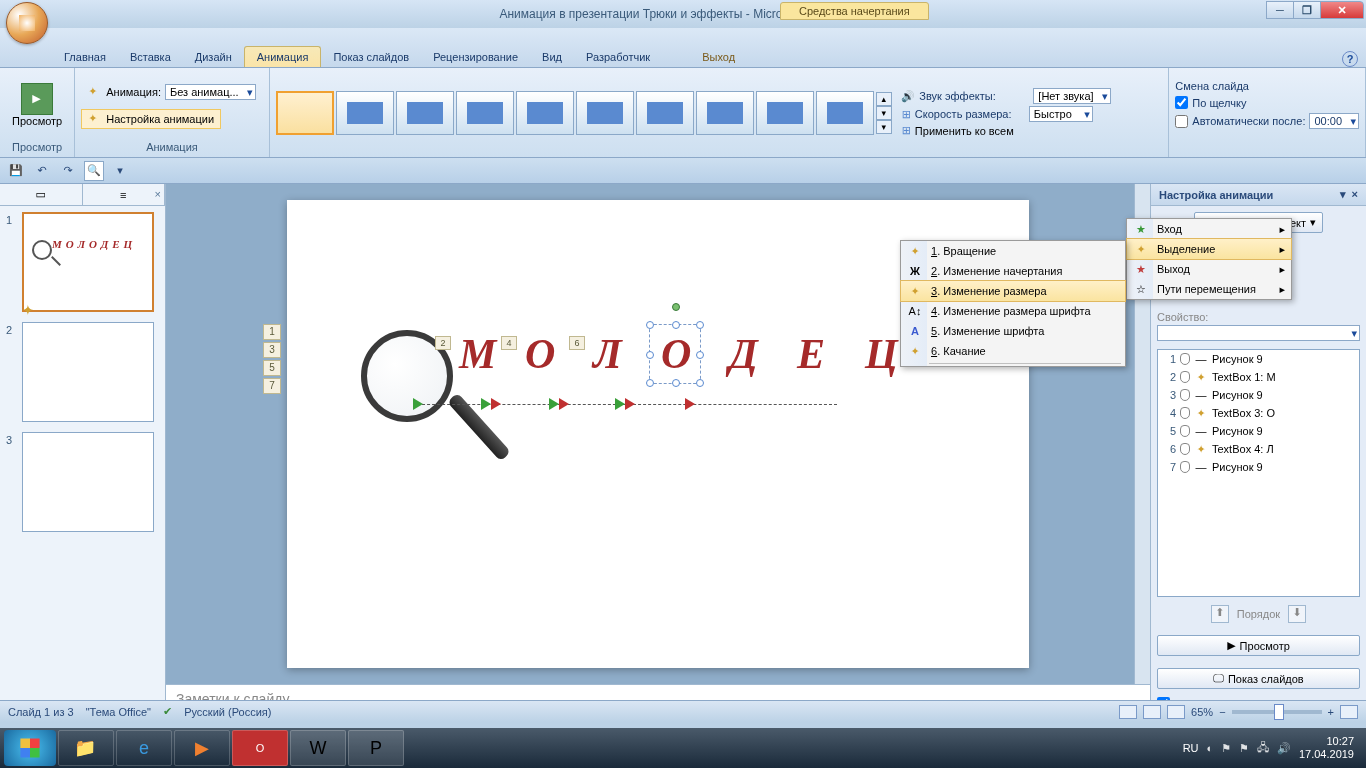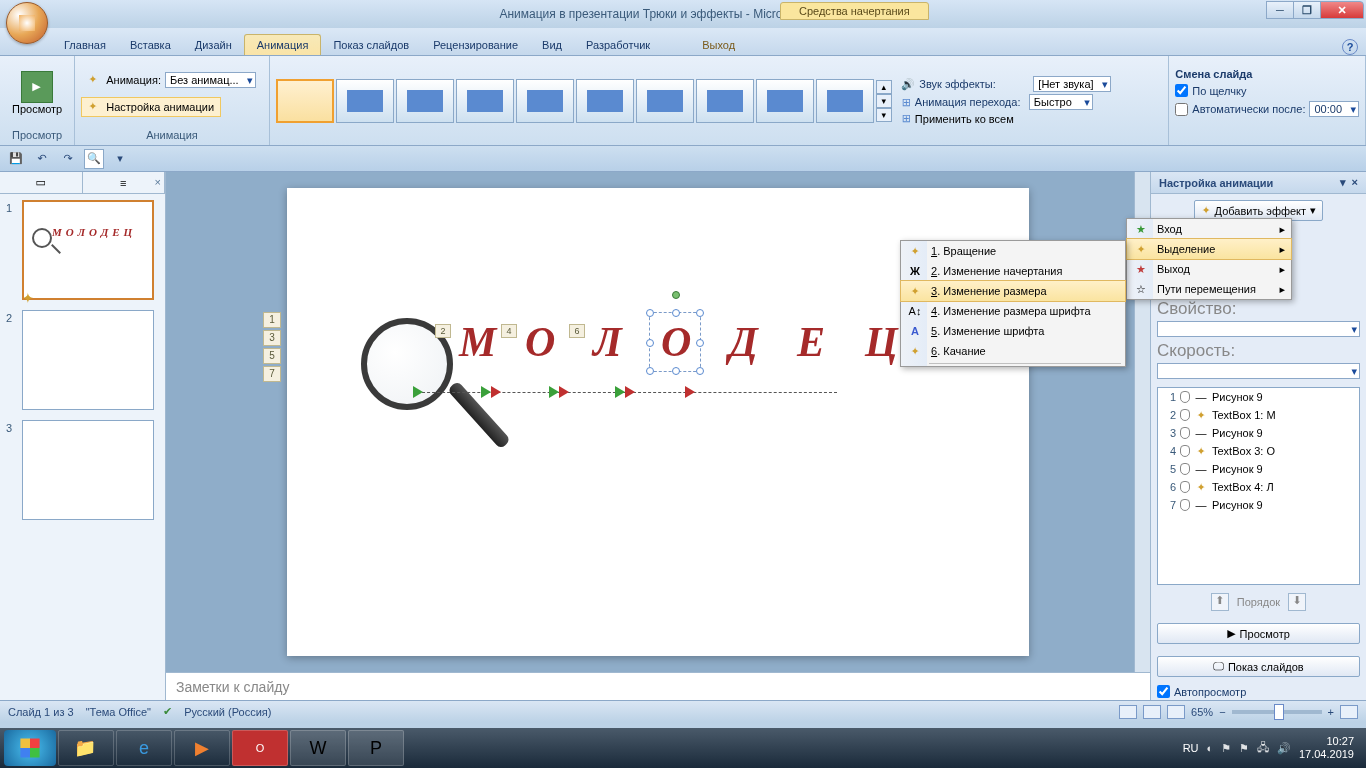--- a/index.html
+++ b/index.html
@@ -5,21 +5,21 @@
 *{margin:0;padding:0;box-sizing:border-box;font-family:"Segoe UI",Tahoma,sans-serif;font-size:11px;user-select:none}
 body{width:1366px;height:768px;background:#bcd2e6;overflow:hidden;position:relative}
 .titlebar{height:28px;background:linear-gradient(#d6e5f5,#bcd2e6);display:flex;align-items:center;position:relative}
 .office-btn{width:42px;height:42px;background:radial-gradient(circle at 30% 30%,#fff,#e8a857 50%,#c05a2c);border-radius:50%;position:absolute;left:6px;top:2px;z-index:10;border:1px solid #9a5a2a;box-shadow:0 1px 3px rgba(0,0,0,0.3)}
 .office-btn::after{content:"";position:absolute;width:16px;height:16px;left:12px;top:12px;background:radial-gradient(#fff,#f0b060)}
 .title-txt{position:absolute;left:50%;transform:translateX(-50%);color:#3a5a7a;font-size:12px}
 .context-tab{position:absolute;left:780px;top:2px;background:#fae69e;padding:2px 18px;border:1px solid #c9b46a;border-radius:3px 3px 0 0;color:#5a4a1a}
 .winbtns{position:absolute;right:2px;top:1px;display:flex}
 .winbtn{width:28px;height:18px;background:linear-gradient(#e8f0fa,#c5d8ec);border:1px solid #8ca8c8;margin-left:-1px;display:flex;align-items:center;justify-content:center;color:#2a4a6a;font-weight:bold}
 .winbtn.close{width:44px;background:linear-gradient(#f08888,#d73a3a);color:#fff;border-radius:0 4px 0 0}
-.tabs{height:28px;background:linear-gradient(#dbe8f6,#c5d8ec);display:flex;align-items:end;padding-left:52px;border-bottom:1px solid #8ca8c8;position:relative}
+.tabs{height:40px;background:linear-gradient(#dbe8f6,#c5d8ec);display:flex;align-items:end;padding-left:52px;border-bottom:1px solid #8ca8c8;position:relative}
 .tab{padding:4px 12px;color:#1a3a6a;cursor:pointer}
 .tab.active{background:linear-gradient(#f7e9b8,#fae4a8);border:1px solid #c9b46a;border-bottom:none;border-radius:3px 3px 0 0}
 .help-btn{position:absolute;right:8px;width:16px;height:16px;border:1px solid #6a8ac8;border-radius:50%;color:#1a4a9a;text-align:center;line-height:14px;font-weight:bold}
 .ribbon{height:90px;background:linear-gradient(#e8f0fa,#cddff0);border-bottom:1px solid #8ca8c8;display:flex}
 .rgroup{border-right:1px solid #a8c0d8;padding:2px 6px;display:flex;flex-direction:column;height:100%}
 .rgroup-body{flex:1;display:flex;align-items:center;gap:4px}
 .rgroup-label{text-align:center;color:#3a5a7a;font-size:11px;padding:2px 0}
 .big-btn{display:flex;flex-direction:column;align-items:center;padding:2px 6px;cursor:pointer}
 .big-btn .ico{width:32px;height:32px;background:#5a9a5a;border:1px solid #3a7a3a;position:relative}
 .big-btn .ico::after{content:"▶";position:absolute;color:#fff;left:10px;top:8px}
@@ -70,21 +70,21 @@
 .motion-path{position:absolute;left:130px;top:204px;width:420px;height:2px;border-top:1px dashed #555}
 .motion-arrow{position:absolute;width:0;height:0;border-top:6px solid transparent;border-bottom:6px solid transparent}
 .motion-arrow.g{border-left:10px solid #3aa03a}
 .motion-arrow.r{border-left:10px solid #c03030}
 .notes{height:32px;background:#fff;border-top:1px solid #a0b8d0;padding:6px 10px;color:#888;font-size:14px}
 .anim-pane{width:216px;background:#e4ecf7;border-left:1px solid #a0b8d0;display:flex;flex-direction:column}
 .ap-header{background:linear-gradient(#dae6f4,#c5d8ec);padding:4px 8px;display:flex;align-items:center;justify-content:space-between;border-bottom:1px solid #a0b8d0;color:#2a4a7a;font-weight:bold}
 .ap-body{padding:6px;flex:1;display:flex;flex-direction:column;gap:4px}
 .add-effect-btn{background:linear-gradient(#fff,#e0e8f4);border:1px solid #8aa8c8;padding:3px 6px;display:flex;align-items:center;gap:4px;cursor:pointer;border-radius:2px}
 .ap-field{display:flex;flex-direction:column;gap:2px}
-.ap-field label{color:#888;font-size:17px}
+.ap-field label{color:#888;font-size:11px}
 .anim-list{background:#fff;border:1px solid #8aa8c8;flex:1;margin-top:4px}
 .anim-item{display:flex;align-items:center;gap:4px;padding:2px 4px;font-size:11px}
 .anim-item .num{width:14px;text-align:right;color:#3a5a7a}
 .mouse-ico{width:10px;height:12px;border:1px solid #888;border-radius:4px 4px 5px 5px;display:inline-block}
 .effect-ico{width:14px;height:14px;display:inline-block;text-align:center;line-height:14px}
 .ap-btns{display:flex;gap:4px;padding:4px 0}
 .ap-btn{flex:1;background:linear-gradient(#fff,#e0e8f4);border:1px solid #8aa8c8;padding:3px;cursor:pointer;border-radius:2px;display:flex;align-items:center;gap:4px;justify-content:center}
 .order-row{display:flex;align-items:center;justify-content:center;gap:8px;padding:4px 0;color:#888}
 .order-row .arr{width:18px;height:18px;border:1px solid #a0b8d0;text-align:center;background:#f0f4fa;cursor:pointer}
 .menu{position:absolute;background:#f4f4f4;border:1px solid #9a9a9a;box-shadow:2px 2px 6px rgba(0,0,0,0.3);z-index:100}
@@ -179,33 +179,33 @@
         </div>
       </div>
       <div class="sound-group">
         <div class="sound-row">
           <span style="color:#d0a030">🔊</span>
           <label>Звук эффекты:</label>
           <span class="dropdown-field" style="min-width:72px">[Нет звука]</span>
         </div>
         <div class="sound-row">
           <span style="color:#5a8ad0">⊞</span>
-          <label>Анимация перехода:</label>
+          <label>Скорость размера:</label>
           <span class="dropdown-field" style="min-width:64px">Быстро</span>
         </div>
         <div class="sound-row">
           <span style="color:#5a8ad0">⊞</span>
           <span>Применить ко всем</span>
         </div>
       </div>
     </div>
   </div>
   <div class="rgroup">
     <div class="rgroup-body" style="flex-direction:column;align-items:start;gap:4px;justify-content:center">
-      <div style="color:#1a3a6a;font-weight:bold">Смена слайда</div>
+      <div style="color:#1a3a6a;font-weight:normal">Смена слайда</div>
       <label class="chk">
           <input type="checkbox" checked="" style="">
           <span>По щелчку</span>
         </label>
       <label class="chk">
           <input type="checkbox" style="">
           <span>Автоматически после:</span>
         <span class="dropdown-field" style="min-width:42px">00:00</span>
       </label>
     </div>
@@ -314,24 +314,20 @@
       <div style="display:flex;justify-content:center">
         <div class="add-effect-btn">
           <span style="color:#d0a030">✦</span>
           <span>Добавить эффект</span>
           <span>▾</span>
         </div>
       </div>
       <div style="height:70px"></div>
       <div class="ap-field">
           <label>Свойство:</label>
-          <span class="dropdown-field" style="color:#aaa">&nbsp;</span>
-        </div>
-      <div class="ap-field">
-          <label>Скорость:</label>
           <span class="dropdown-field" style="color:#aaa">&nbsp;</span>
         </div>
       <div class="anim-list">
         <div class="anim-item">
             <span class="num">1</span>
             <span class="mouse-ico"></span>
             <span class="effect-ico">—</span>
             <span>Рисунок 9</span>
           </div>
         <div class="anim-item">

